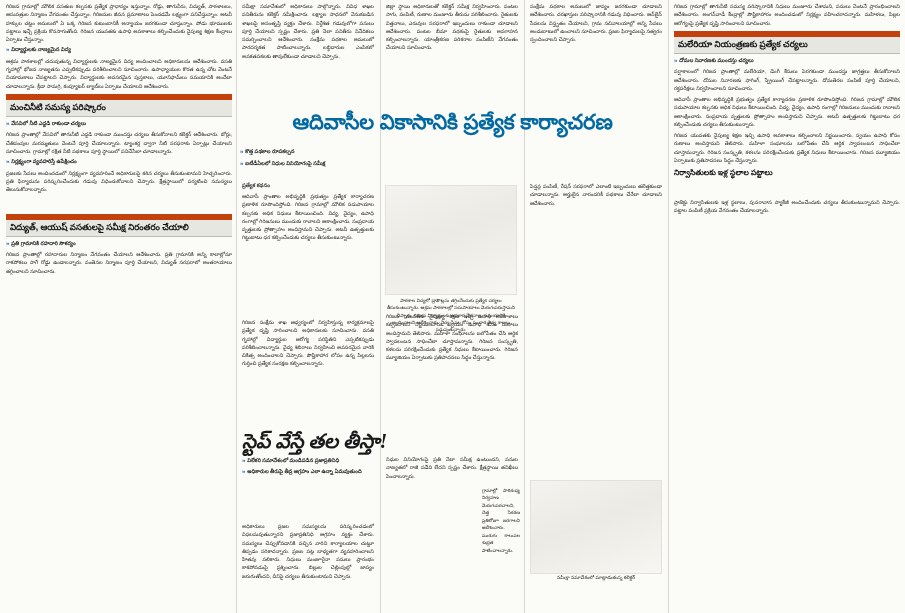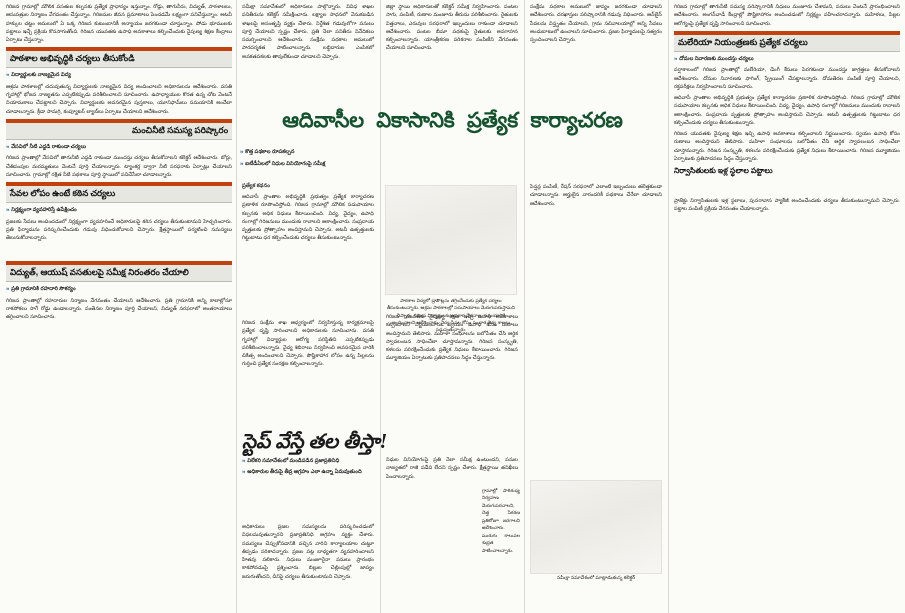--- a/index.html
+++ b/index.html
@@ -26,37 +26,36 @@
   }
   .tel.p { margin-bottom: 3px; }
 
   .colrule { position:absolute; top:0; bottom:0; width:1px; background:#d8d6cf; }
 
   
   .hl-bar {
     font-weight: bold;
     color: #111;
     background: #e7e7e2;
-    border-top: 4px solid #c2410c;
+    border-top: 6px solid #c2410c;
     border-bottom: 1px solid #bdbbb4;
     padding: 3px 4px;
     font-size: 8.6px;
     line-height: 1.15;
   }
   .hl-plain {
     font-weight: bold;
     color: #111;
     font-size: 7.6px;
     line-height: 1.2;
   }
   .mega {
     font-weight: bold;
-    color: #14532d;
+    color: #0369a1;
     letter-spacing: -0.2px;
-    font-family: Liberation Mono, monospace;
   }
 
   
   .bullet {
     display:flex; gap:3px; align-items:flex-start;
   }
   .bullet .chev {
     color:#2b6cb0; font-size:6px; line-height:1.2; flex:0 0 auto; font-weight:bold;
     letter-spacing:-1px;
   }
@@ -89,35 +88,33 @@
 <div class="page">
 
   <div class="colrule" style="left:236px;"></div>
   <div class="colrule" style="left:380px;"></div>
   <div class="colrule" style="left:524px;"></div>
   <div class="colrule" style="left:668px;"></div>
 
   <div style="position:absolute;left:6px;top:2px;width:226px;">
     <div class="tel p">గిరిజన గ్రామాల్లో మౌలిక వసతుల కల్పనకు ప్రత్యేక ప్రాధాన్యం ఇస్తున్నాం. రోడ్లు, తాగునీరు, విద్యుత్, పాఠశాలలు, ఆసుపత్రుల నిర్మాణం వేగవంతం చేస్తున్నాం. గిరిజనుల జీవన ప్రమాణాలు పెంచడమే లక్ష్యంగా పనిచేస్తున్నాం. అటవీ హక్కుల చట్టం అమలులో ఏ ఒక్క గిరిజన కుటుంబానికీ అన్యాయం జరగకుండా చూస్తున్నాం. పోడు భూములకు పట్టాలు ఇచ్చే ప్రక్రియ కొనసాగుతోంది. గిరిజన యువతకు ఉపాధి అవకాశాలు కల్పించేందుకు నైపుణ్య శిక్షణ కేంద్రాలు ఏర్పాటు చేస్తున్నాం.</div>
 
-    <div class="hl-bar" style="margin:4px 0 3px;">పాఠశాల అభివృద్ధికి చర్యలు తీసుకోండి</div>
     <div class="bullet" style="margin-bottom:3px;">
       <span class="chev">»</span>
       <span class="btext">విద్యార్థులకు నాణ్యమైన విద్య</span>
     </div>
     <div class="tel p">ఆశ్రమ పాఠశాలల్లో చదువుతున్న విద్యార్థులకు నాణ్యమైన విద్య అందించాలని అధికారులను ఆదేశించారు. వసతి గృహాల్లో భోజన నాణ్యతను ఎప్పటికప్పుడు పరిశీలించాలని సూచించారు. ఉపాధ్యాయుల కొరత ఉన్న చోట వెంటనే నియామకాలు చేపట్టాలని చెప్పారు. విద్యార్థులకు అవసరమైన పుస్తకాలు, యూనిఫామ్‌లు సమయానికి అందేలా చూడాలన్నారు. క్రీడా సామగ్రి, కంప్యూటర్ ల్యాబ్‌లు ఏర్పాటు చేయాలని ఆదేశించారు.</div>
 
-    <div class="hl-bar" style="margin:4px 0 3px;text-align:right;">మంచినీటి సమస్య పరిష్కారం</div>
+    <div class="hl-bar" style="margin:4px 0 3px;">మంచినీటి సమస్య పరిష్కారం</div>
     <div class="bullet" style="margin-bottom:3px;">
       <span class="chev">»</span>
       <span class="btext">వేసవిలో నీటి ఎద్దడి రాకుండా చర్యలు</span>
     </div>
     <div class="tel p">గిరిజన ప్రాంతాల్లో వేసవిలో తాగునీటి ఎద్దడి రాకుండా ముందస్తు చర్యలు తీసుకోవాలని కలెక్టర్ ఆదేశించారు. బోర్లు, చేతిపంపుల మరమ్మతులు వెంటనే పూర్తి చేయాలన్నారు. ట్యాంకర్ల ద్వారా నీటి సరఫరాకు ఏర్పాట్లు చేయాలని సూచించారు. గ్రామాల్లో రక్షిత నీటి పథకాలు పూర్తి స్థాయిలో పనిచేసేలా చూడాలన్నారు.</div>
 
-    <div class="hl-bar" style="margin:4px 0 3px;">సేవల లోపం ఉంటే కఠిన చర్యలు</div>
     <div class="bullet" style="margin-bottom:3px;">
       <span class="chev">»</span>
       <span class="btext">నిర్లక్ష్యంగా వ్యవహరిస్తే ఉపేక్షించం</span>
     </div>
     <div class="tel p">ప్రజలకు సేవలు అందించడంలో నిర్లక్ష్యంగా వ్యవహరించే అధికారులపై కఠిన చర్యలు తీసుకుంటామని హెచ్చరించారు. ప్రతి ఫిర్యాదును పరిష్కరించేందుకు గడువు విధించుకోవాలని చెప్పారు. క్షేత్రస్థాయిలో పర్యటించి సమస్యలు తెలుసుకోవాలన్నారు.</div>
 
     <div class="hl-bar" style="margin:20px 0 3px;">విద్యుత్, ఆయుష్ వసతులపై సమీక్ష నిరంతరం చేయాలి</div>
     <div class="bullet" style="margin-bottom:3px;">
       <span class="chev">»</span>
       <span class="btext">ప్రతి గ్రామానికి రహదారి సౌకర్యం</span>

